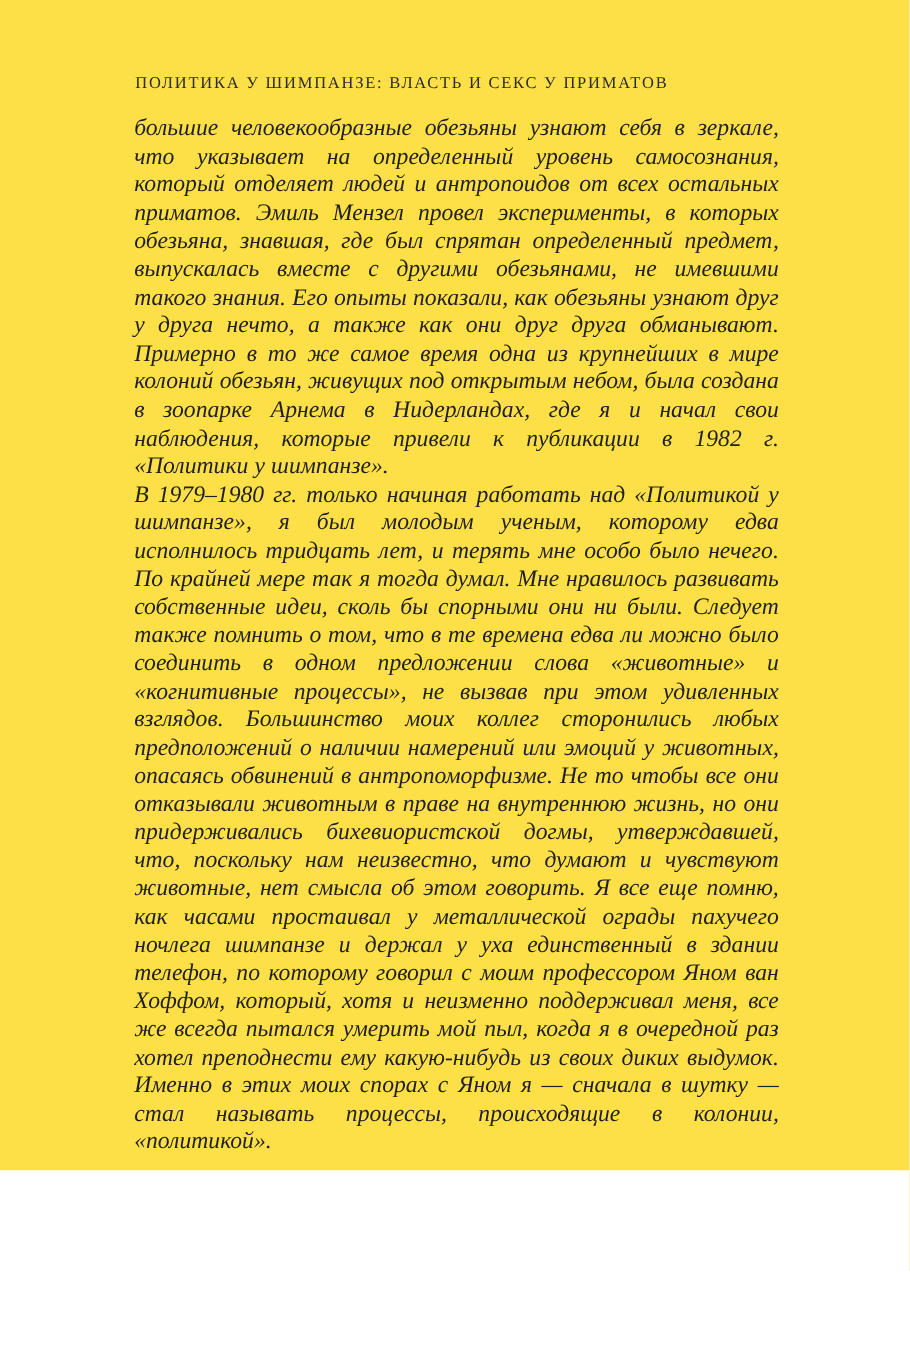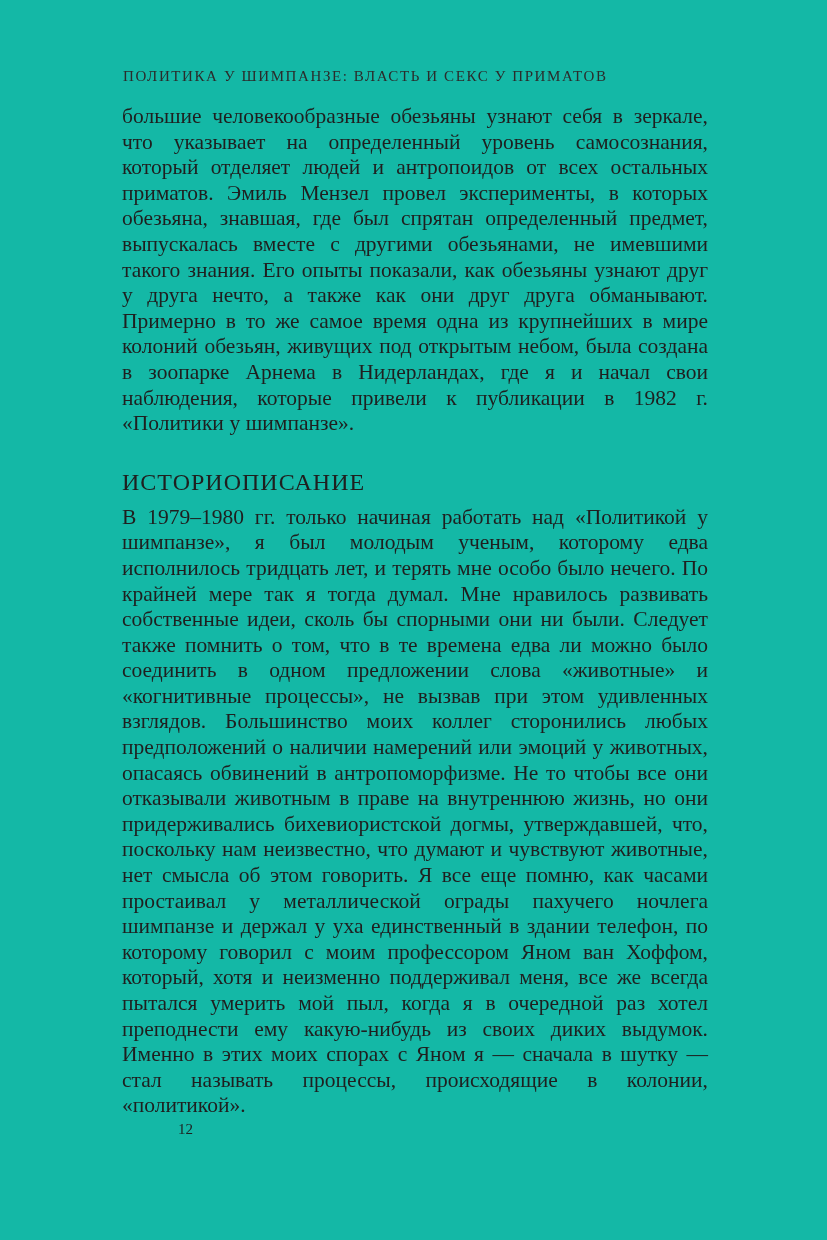--- a/index.html
+++ b/index.html
@@ -3,40 +3,41 @@
 <meta charset="utf-8">
 <style>
   html, body {
     margin: 0;
     padding: 0;
     background: #ffffff;
   }
   .page {
     position: relative;
     width: 827px;
-    height: 1240px;
-    background: #14b8a6;
+    height: 1064px;
+    background: #fde047;
     font-family: "Liberation Serif", serif;
     color: #1f1f1f;
     overflow: hidden;
   }
   .running-header {
     position: absolute;
     left: 123px;
     top: 68px;
     font-size: 15px;
     letter-spacing: 1.6px;
     color: #2b2b2b;
     white-space: nowrap;
   }
   .text-block {
     position: absolute;
     left: 122px;
     top: 104px;
     width: 586px;
+    font-style: italic;
   }
   .text-block p {
     margin: 0;
     text-align: justify;
     font-size: 21.5px;
     line-height: 25.6px;
     hyphens: auto;
     -webkit-hyphens: auto;
     word-spacing: 0.2px;
   }
@@ -63,21 +64,20 @@
 <body>
 
 <div class="page">
 
   <div class="running-header">ПОЛИТИКА У ШИМПАНЗЕ: ВЛАСТЬ И СЕКС У ПРИМАТОВ</div>
 
   <div class="text-block">
 
     <p>большие человекообразные обезьяны узнают себя в зеркале, что указывает на определенный уровень самосознания, который отделяет людей и антропоидов от всех остальных приматов. Эмиль Мензел провел эксперименты, в которых обезьяна, знавшая, где был спрятан определенный предмет, выпускалась вместе с другими обезьянами, не имевшими такого знания. Его опыты показали, как обезьяны узнают друг у друга нечто, а также как они друг друга обманывают. Примерно в то же самое время одна из крупнейших в мире колоний обезьян, живущих под открытым небом, была создана в зоопарке Арнема в Нидерландах, где я и начал свои наблюдения, которые привели к публикации в 1982 г. «Политики у шимпанзе».</p>
 
-    <h2 class="section-heading">ИСТОРИОПИСАНИЕ</h2>
 
     <p>В 1979–1980 гг. только начиная работать над «Политикой у шимпанзе», я был молодым ученым, которому едва исполнилось тридцать лет, и терять мне особо было нечего. По крайней мере так я тогда думал. Мне нравилось развивать собственные идеи, сколь бы спорными они ни были. Следует также помнить о том, что в те времена едва ли можно было соединить в одном предложении слова «животные» и «когнитивные процессы», не вызвав при этом удивленных взглядов. Большинство моих коллег сторонились любых предположений о наличии намерений или эмоций у животных, опасаясь обвинений в антропоморфизме. Не то чтобы все они отказывали животным в праве на внутреннюю жизнь, но они придерживались бихевиористской догмы, утверждавшей, что, поскольку нам неизвестно, что думают и чувствуют животные, нет смысла об этом говорить. Я все еще помню, как часами простаивал у металлической ограды пахучего ночлега шимпанзе и держал у уха единственный в здании телефон, по которому говорил с моим профессором Яном ван Хоффом, который, хотя и неизменно поддерживал меня, все же всегда пытался умерить мой пыл, когда я в очередной раз хотел преподнести ему какую-нибудь из своих диких выдумок. Именно в этих моих спорах с Яном я — сначала в шутку — стал называть процессы, происходящие в колонии, «политикой».</p>
 
 
   </div>
 
   <div class="page-number">12</div>
 
 </div>
 

